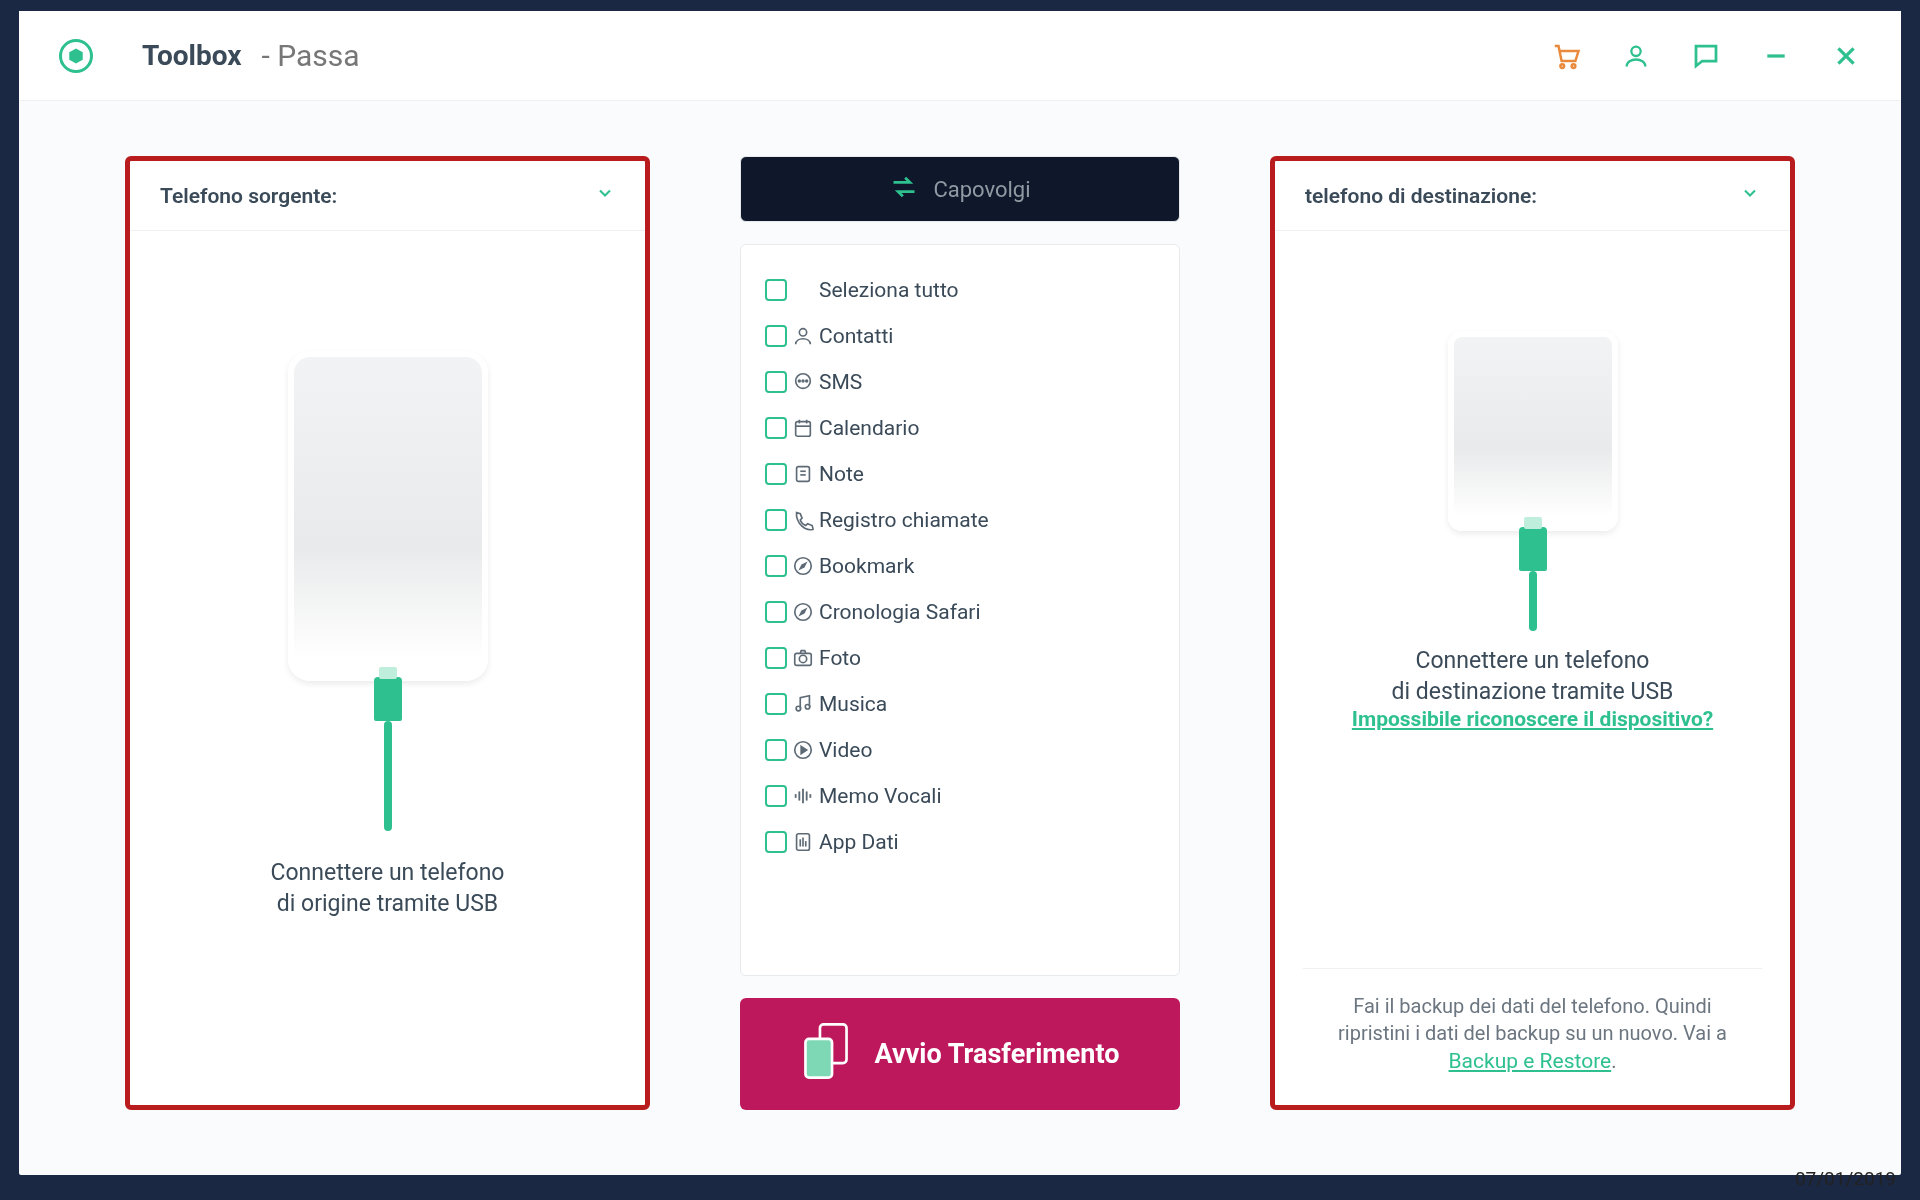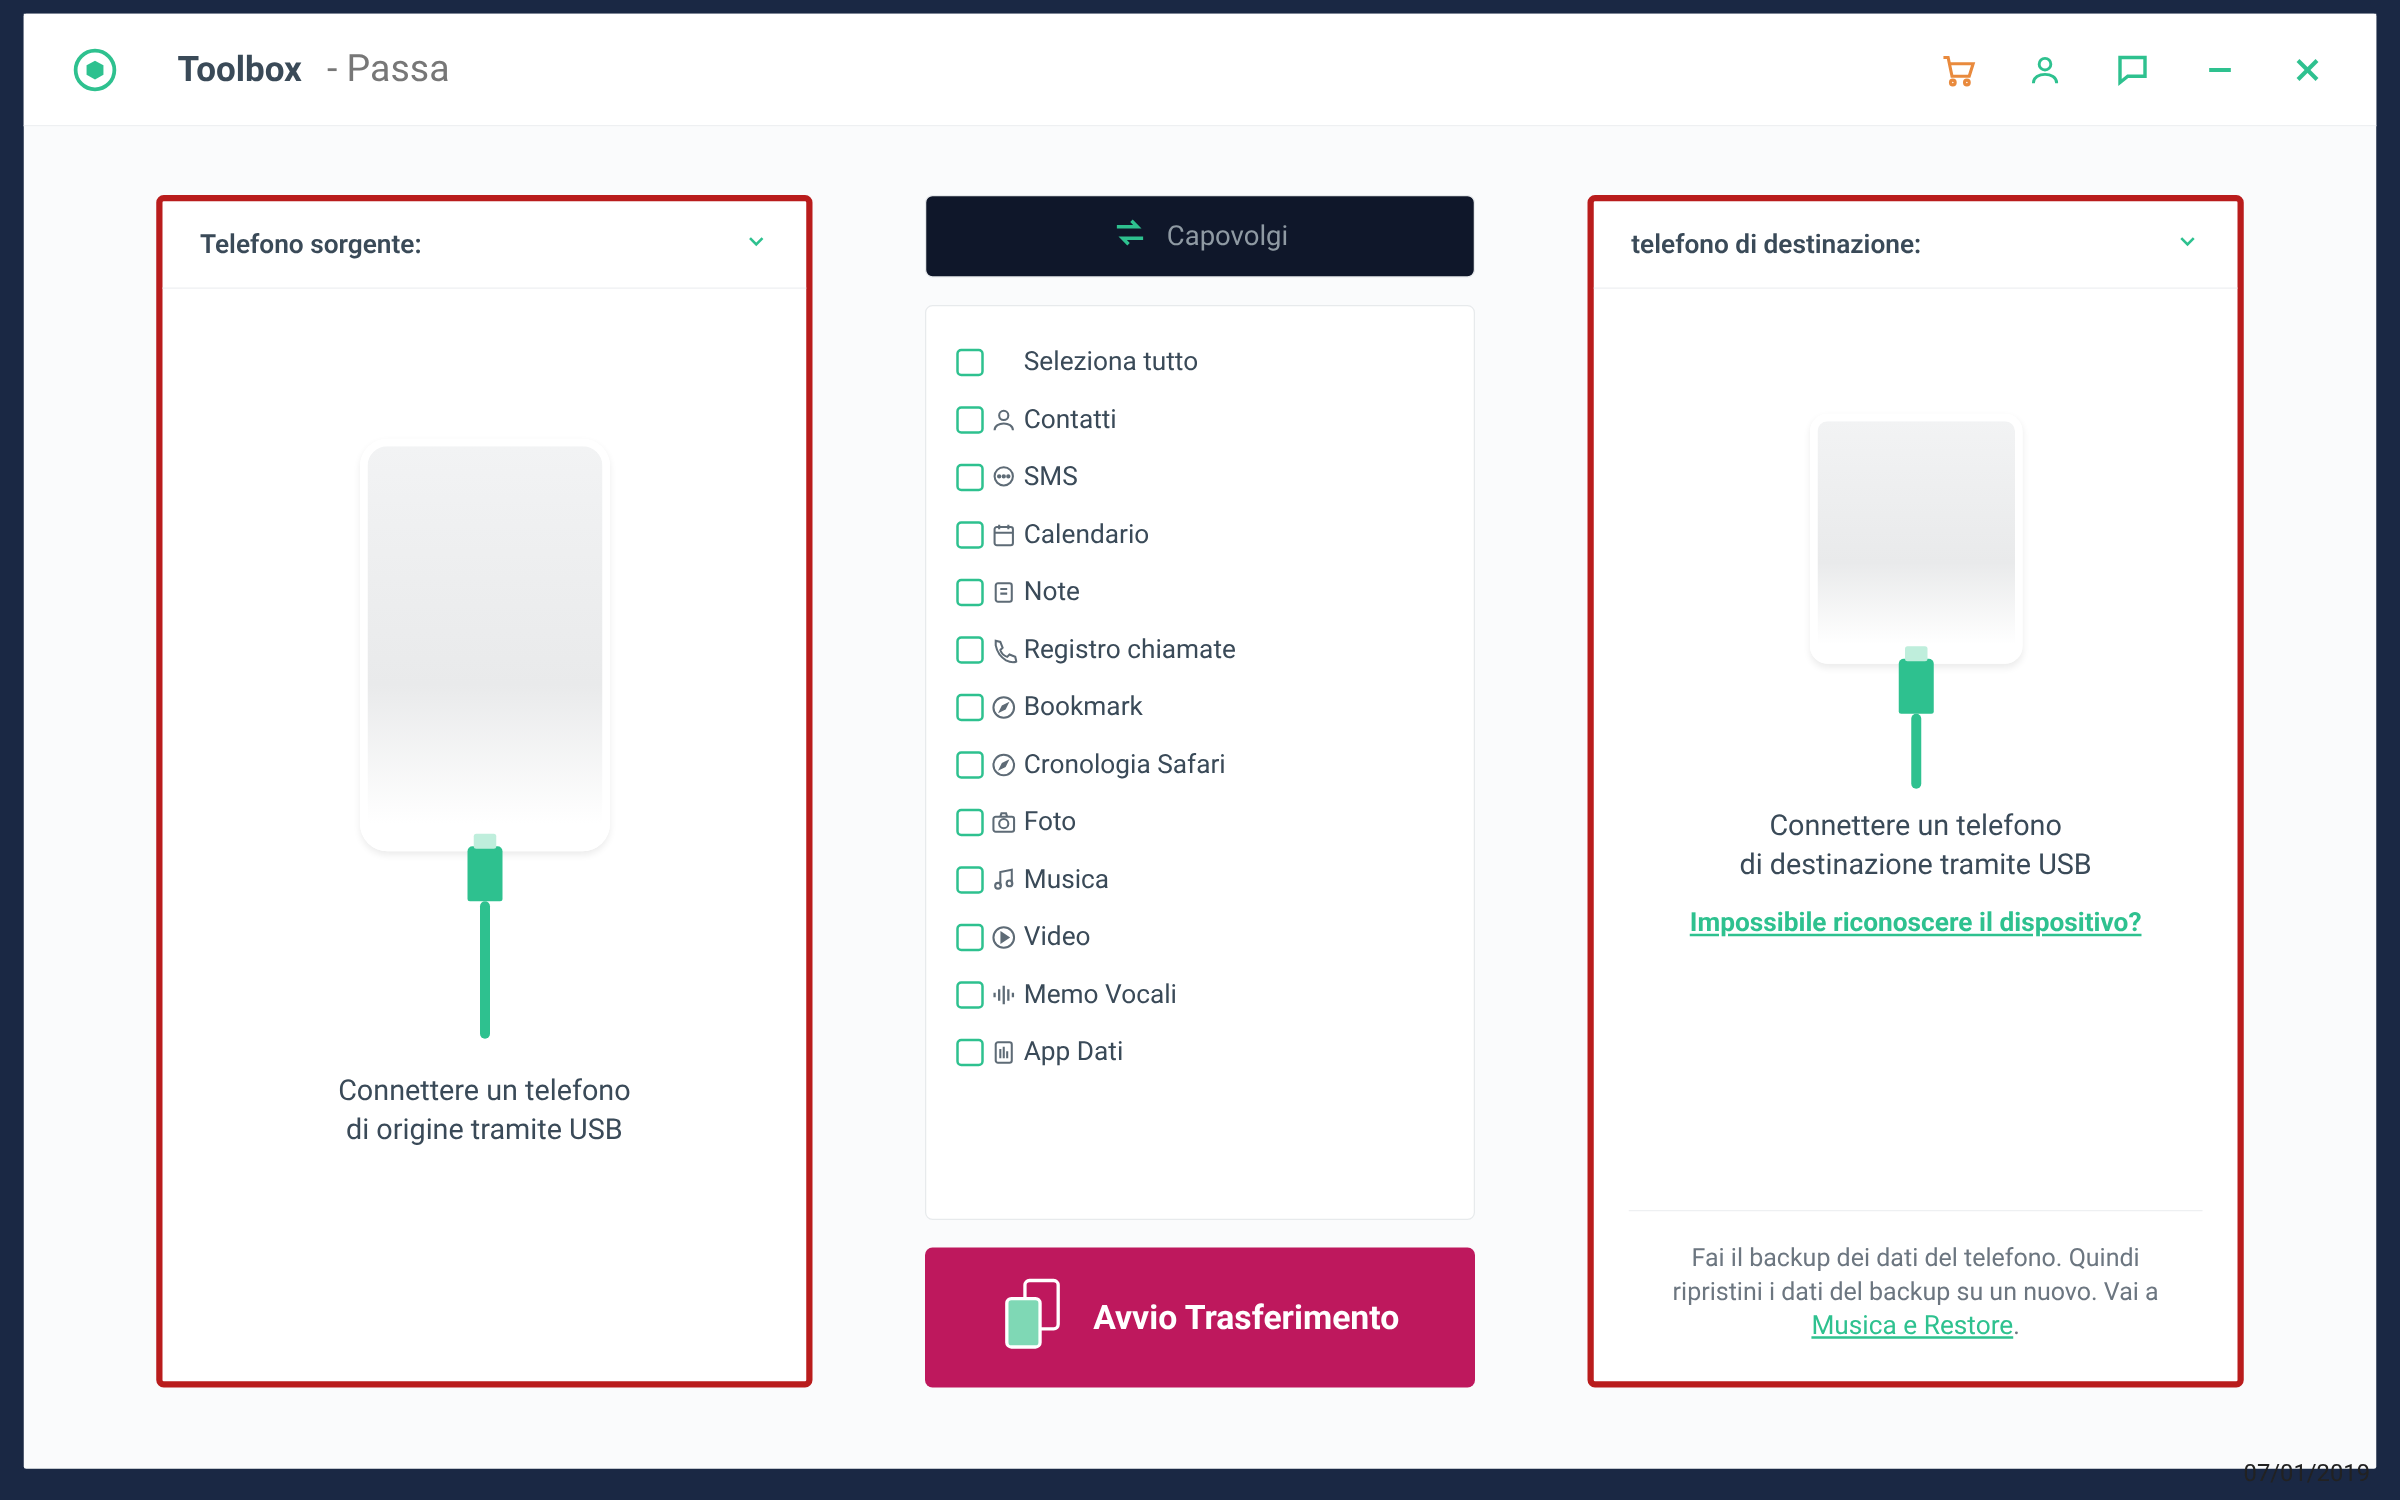--- a/index.html
+++ b/index.html
@@ -482,29 +482,29 @@
         </span>
       </div>
       <div class="phone-area" style="padding-top:100px">
         <div class="phone-placeholder small"></div>
         <div class="cable-plug"></div>
         <div class="cable-wire" style="height:60px"></div>
         <div class="connect-text" style="margin-top:14px">
           <div>Connettere un telefono</div>
           <div>di destinazione tramite USB</div>
         </div>
-        <div class="dest-extra" style="margin-top:20px">
+        <div class="dest-extra" style="">
           <span class="link-green">Impossibile riconoscere il dispositivo?</span>
         </div>
       </div>
       <div class="divider"></div>
       <div class="backup-text">
         <span>Fai il backup dei dati del telefono. Quindi</span><br>
         <span>ripristini i dati del backup su un nuovo. Vai a</span>
-        <span class="link-green" style="font-weight:400">Musica e Restore</span><span>.</span>
+        <span class="link-green" style="font-weight:400">Backup e Restore</span><span>.</span>
       </div>
     </div>
   </div>
 </div>
 
 <div class="taskbar">
   <span>07/01/2019</span>
 </div>
 
 </body></html>

